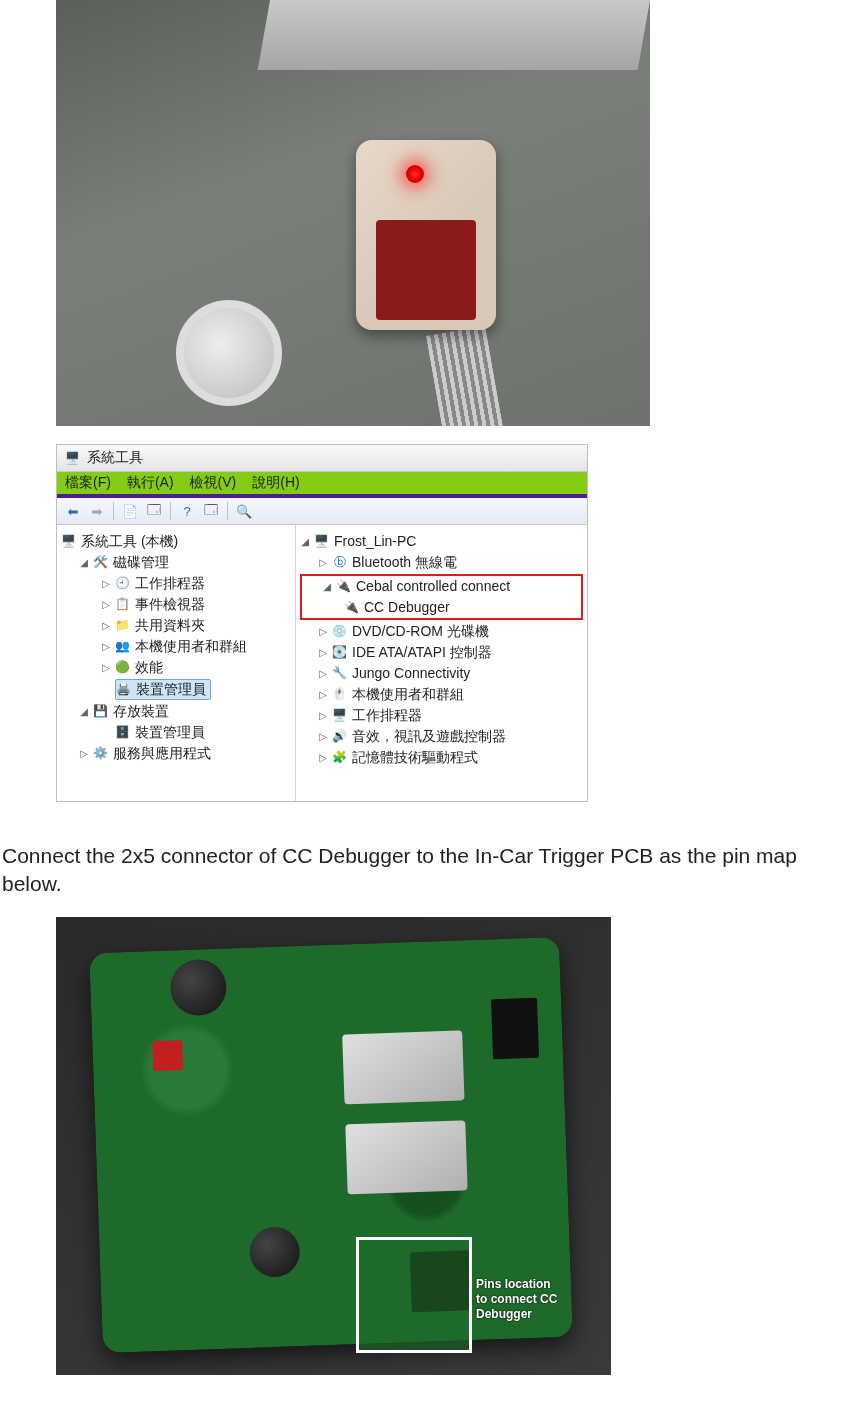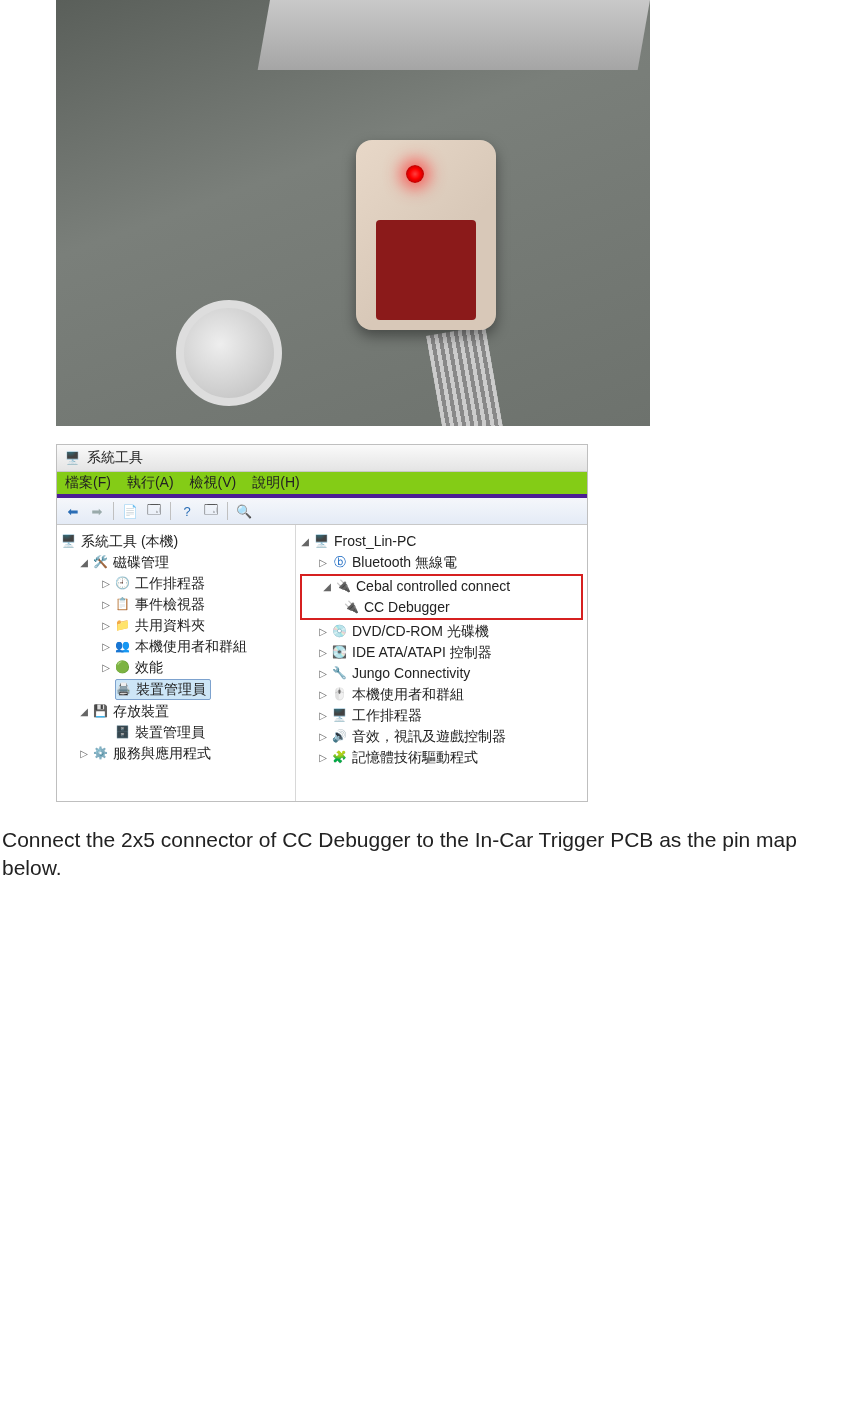--- a/index.html
+++ b/index.html
@@ -152,21 +152,21 @@
     border: 1px solid #7da2ce;
     border-radius: 2px;
     padding-right: 4px;
   }
   .hlbox {
     border: 2px solid #d62020;
     padding: 0 2px;
     margin: 1px 0;
   }
   .caption {
-    margin: 24px 0 18px 0;
+    margin: 40px 0 18px 0;
     padding: 0 2px 0 2px;
     font-size: 21px;
     line-height: 1.35;
     font-family: Arial, sans-serif;
   }
 
   .pcb {
     margin-left: 56px;
     width: 555px;
     height: 458px;
@@ -371,14 +371,30 @@
           <span class="twist">▷</span>
           <span class="ico">🧩</span>
           <span>記憶體技術驅動程式</span>
         </div>
       </div>
     </div>
   </div>
 
   <p class="caption">Connect the 2x5 connector of CC Debugger to the In-Car Trigger PCB as the pin map below.</p>
 
+  <div class="pcb">
+    <div class="board">
+      <div class="cap" style="left:80px;top:10px;width:56px;height:56px;"></div>
+      <div class="cap" style="left:150px;top:280px;width:50px;height:50px;"></div>
+      <div class="shield" style="left:250px;top:90px;width:120px;height:70px;"></div>
+      <div class="shield" style="left:250px;top:180px;width:120px;height:70px;"></div>
+      <div class="chip2" style="left:400px;top:60px;width:46px;height:60px;"></div>
+      <div class="chip2" style="left:310px;top:310px;width:60px;height:60px;"></div>
+      <div style="position:absolute;left:60px;top:90px;width:30px;height:30px;background:#c02020;border-radius:3px;"></div>
+    </div>
+    <div class="pinbox"></div>
+    <div class="pinlabel">
+      <div>Pins location</div>
+      <div>to connect CC Debugger</div>
+    </div>
+  </div>
 
 </div>
 
 </body></html>

